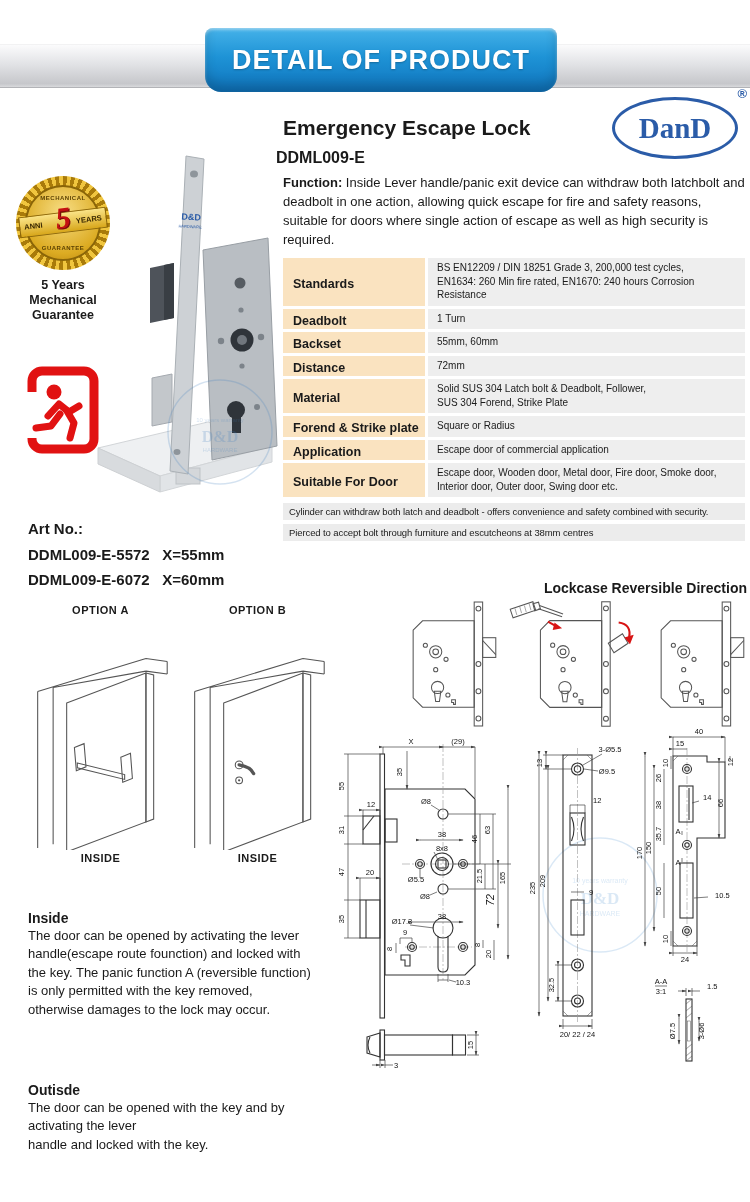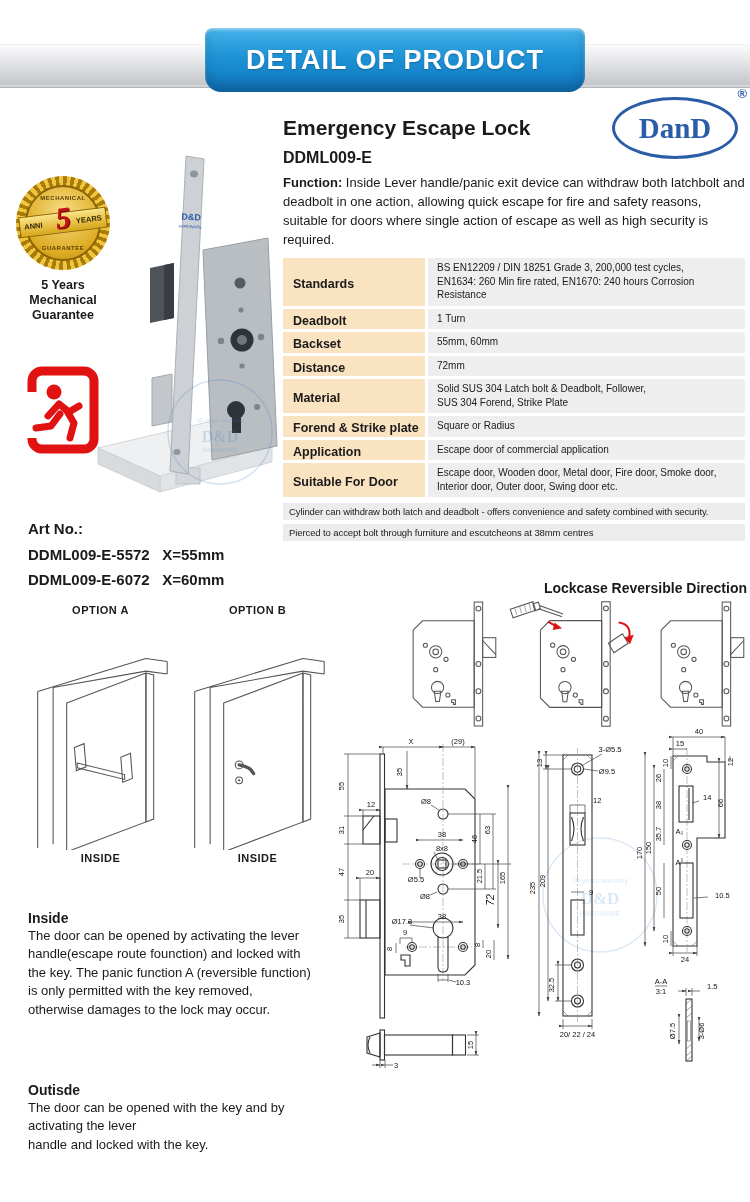--- a/index.html
+++ b/index.html
@@ -2,38 +2,38 @@
 <html><head>
 <meta charset="utf-8">
 <style>
   html,body{margin:0;padding:0;background:#fff;}
   #page{position:relative;width:750px;height:1202px;background:#fff;overflow:hidden;
         font-family:"Liberation Sans",sans-serif;color:#1a1a1a;}
   
   .topbar{position:absolute;left:0;top:44px;width:750px;height:42px;
           background:linear-gradient(#fbfbfc,#e2e3e6 45%,#c6c7cb 92%,#d8d9dc);
           border-top:1px solid #f2f2f3;border-bottom:1px solid #b2b3b7;}
-  .ribbon{position:absolute;left:205px;top:28px;width:380px;height:64px;
+  .ribbon{position:absolute;left:205px;top:28px;width:352px;height:64px;
           background:linear-gradient(#45b2e9,#1e93d6 45%,#0f74bd);
           border-radius:8px 8px 16px 16px;
           box-shadow:inset 0 -8px 12px rgba(0,0,0,.18), inset 0 2px 3px rgba(255,255,255,.45);
           display:flex;align-items:center;justify-content:center;}
   .ribbon:before,.ribbon:after{content:"";position:absolute;top:-2px;width:46px;height:20px;background:#0b5fa2;z-index:-1;}
   .ribbon:before{left:-10px;border-radius:14px 8px 0 12px;}
   .ribbon:after{right:-10px;border-radius:8px 14px 12px 0;}
   .ribbon span{color:#fff;font-size:27px;font-weight:bold;letter-spacing:1px;
                text-shadow:0 1px 2px rgba(0,0,0,.25);}
   
   .logo{position:absolute;left:612px;top:97px;width:120px;height:56px;border:3px solid #2b5ca8;
         border-radius:50%;display:flex;align-items:center;justify-content:center;}
   .logo .lg-txt{font-family:"Liberation Serif",serif;font-weight:bold;font-size:29px;color:#2b5ca8;}
   .logo .lg-reg{position:absolute;top:-14px;right:-12px;font-size:13px;color:#2b5ca8;font-weight:bold;}
   
   .ptitle{position:absolute;left:283px;top:116px;font-size:21px;font-weight:bold;}
-  .pmodel{position:absolute;left:283px;top:149px;font-size:16px;font-weight:bold;}
+  .pmodel{position:absolute;left:276px;top:149px;font-size:16px;font-weight:bold;}
   .pfun{position:absolute;left:283px;top:174px;width:463px;font-size:13px;line-height:1.45;}
   .pfun b{font-weight:bold;margin-top:32px;}
   
   .badge{position:absolute;left:16px;top:176px;width:94px;height:94px;border-radius:50%;
          background:repeating-conic-gradient(#a97b0a 0deg 5deg,#f0c53e 5deg 10deg);
          display:flex;align-items:center;justify-content:center;}
   .badge-in{position:relative;width:72px;height:72px;border-radius:50%;
             background:radial-gradient(circle at 50% 35%,#f7dd84,#dcab22 70%,#b88410);
             border:2px solid #8a6508;}
   .badge-top,.badge-bot{position:absolute;left:0;width:100%;text-align:center;

